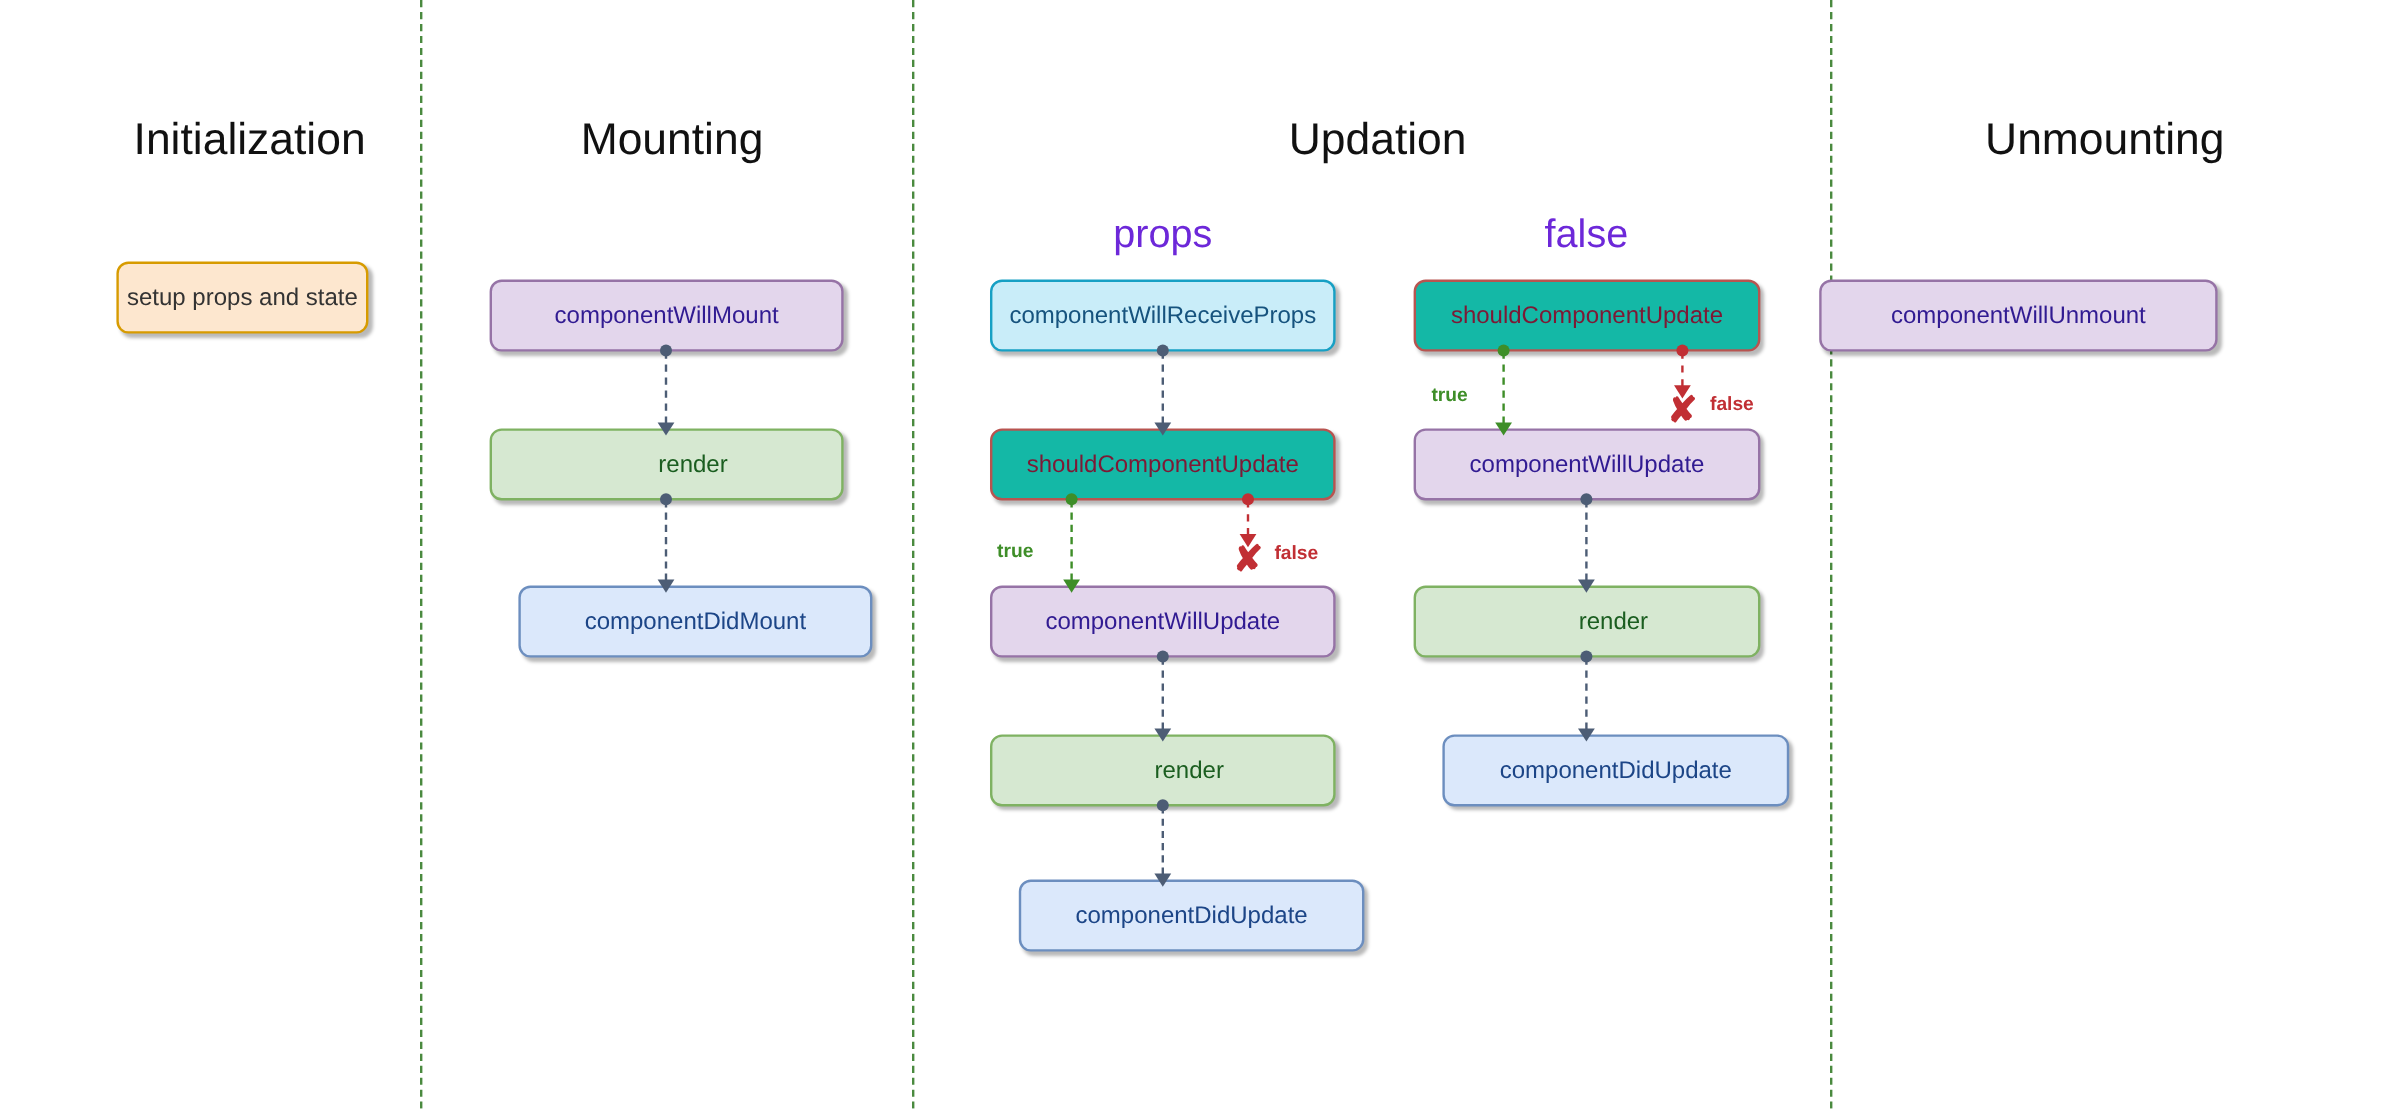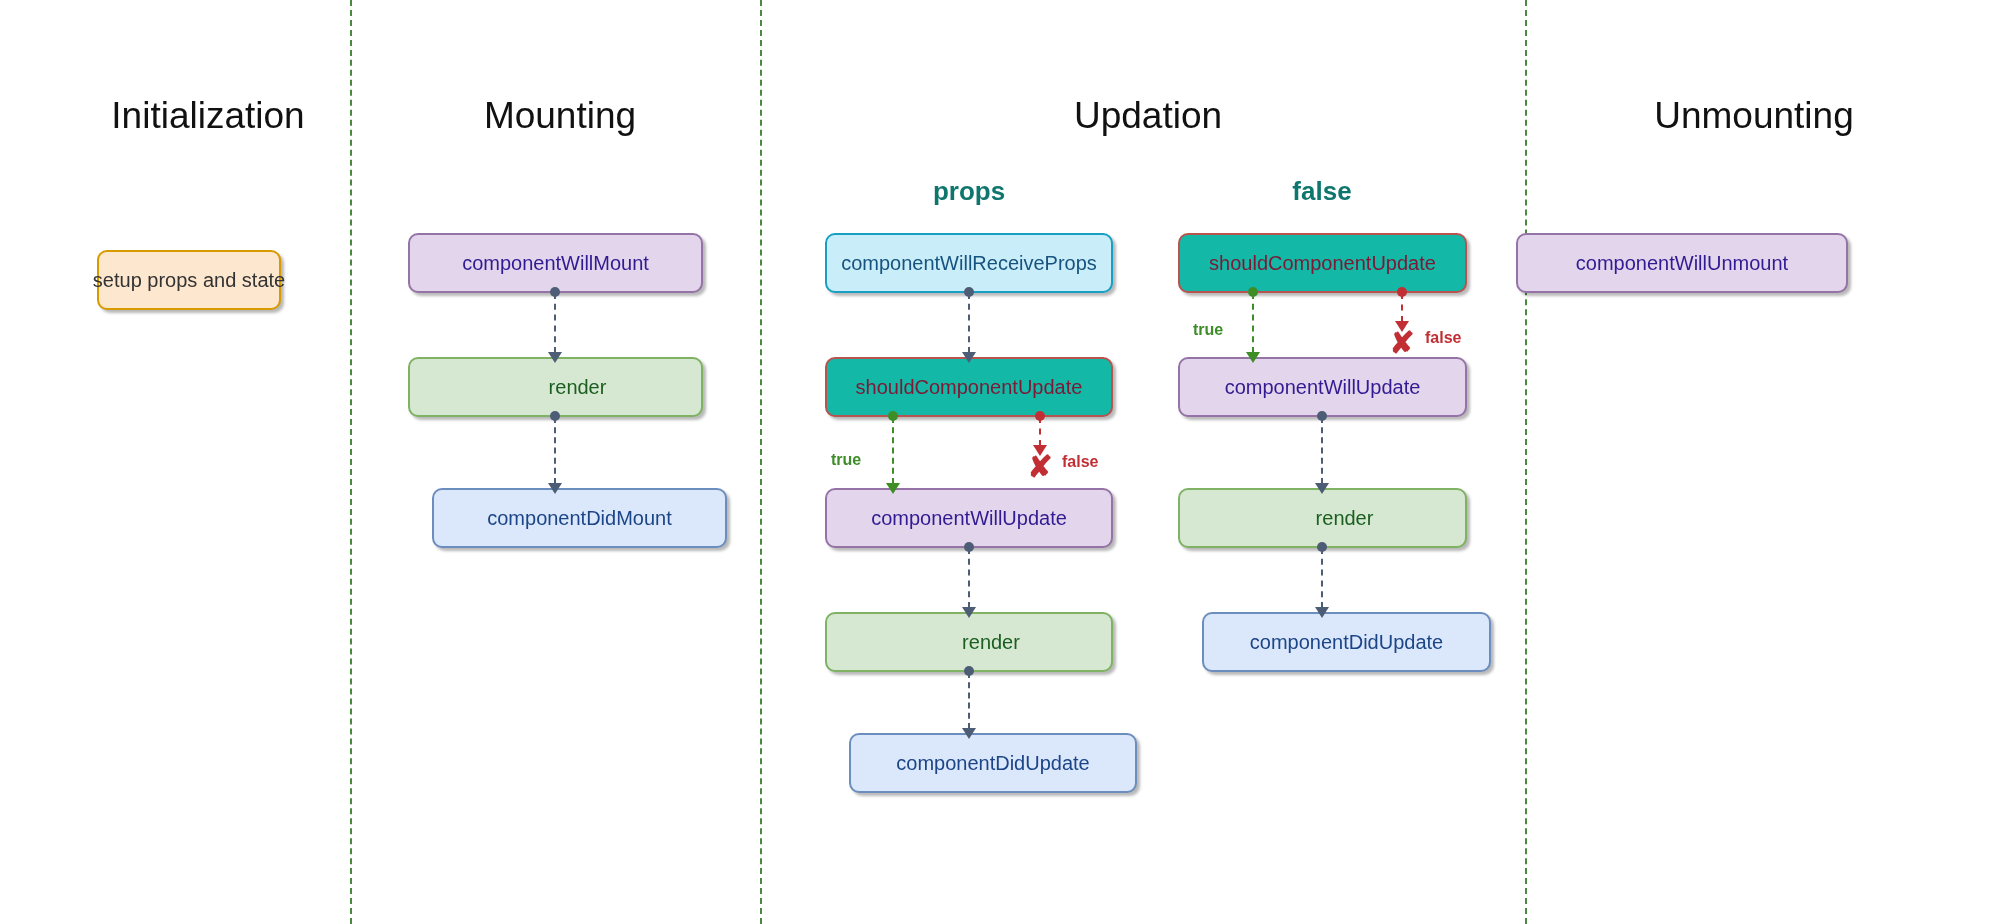--- a/index.html
+++ b/index.html
@@ -10,21 +10,21 @@
   .divider{
     position:absolute;top:0;height:924px;width:0;
     border-left:2px dashed #4a8a3f;
   }
   .sec-title{
     position:absolute;transform:translateX(-50%);
     font-size:37px;font-weight:500;color:#111;white-space:nowrap;
   }
   .sub-title{
     position:absolute;transform:translateX(-50%);
-    font-size:26px;font-weight:700;color:#0f766e;white-space:nowrap;
+    font-size:33px;font-weight:400;color:#6d28d9;white-space:nowrap;
   }
   .node{
     position:absolute;height:60px;border-radius:10px;border:2px solid;
     display:flex;align-items:center;justify-content:center;
     font-size:20px;white-space:nowrap;
     box-shadow:3px 3px 3px rgba(0,0,0,0.28);
     box-sizing:border-box;
   }
   .node.orange{background:#fde7cf;border-color:#d79b00;color:#333333;}
   .node.purple{background:#e3d6ec;border-color:#9673a6;color:#311b92;}
@@ -64,21 +64,21 @@
   <div class="divider" style="left:1525px"></div>
 
   <div class="sec-title" style="left:208px;top:95px">Initialization</div>
   <div class="sec-title" style="left:560px;top:95px">Mounting</div>
   <div class="sec-title" style="left:1148px;top:95px">Updation</div>
   <div class="sec-title" style="left:1754px;top:95px">Unmounting</div>
 
   <div class="sub-title" style="left:969px;top:176px">props</div>
   <div class="sub-title" style="left:1322px;top:176px">false</div>
 
-  <div class="node orange" style="left:97px;top:250px;width:184px">setup props and state</div>
+  <div class="node orange" style="left:97px;top:218px;width:210px">setup props and state</div>
 
   <div class="node purple" style="left:408px;top:233px;width:295px">componentWillMount</div>
   <div class="node green" style="left:408px;top:357px;width:295px">render</div>
   <div class="node blue" style="left:408px;top:488px;width:295px">componentDidMount</div>
 
   <div class="conn slate" style="left:548px;top:287px;height:76px">
     <span class="dot"></span>
     <span class="line"></span>
     <span class="arrow"></span>
   </div>

